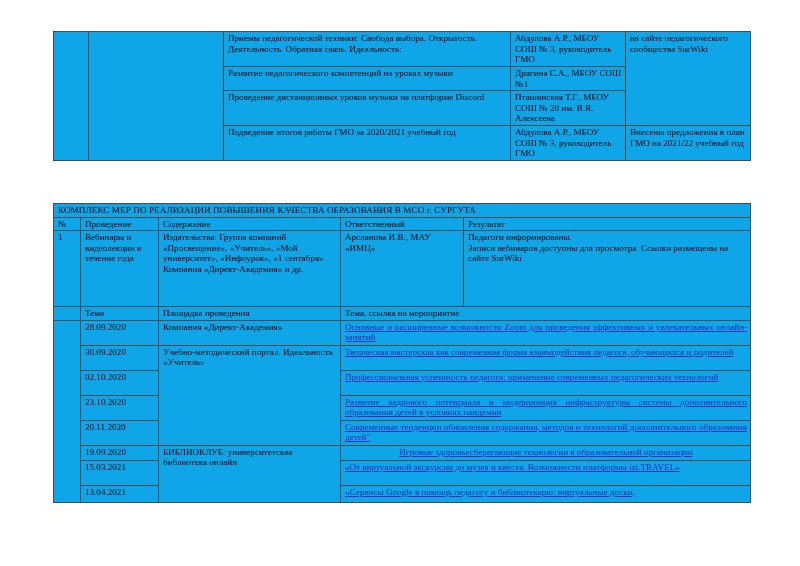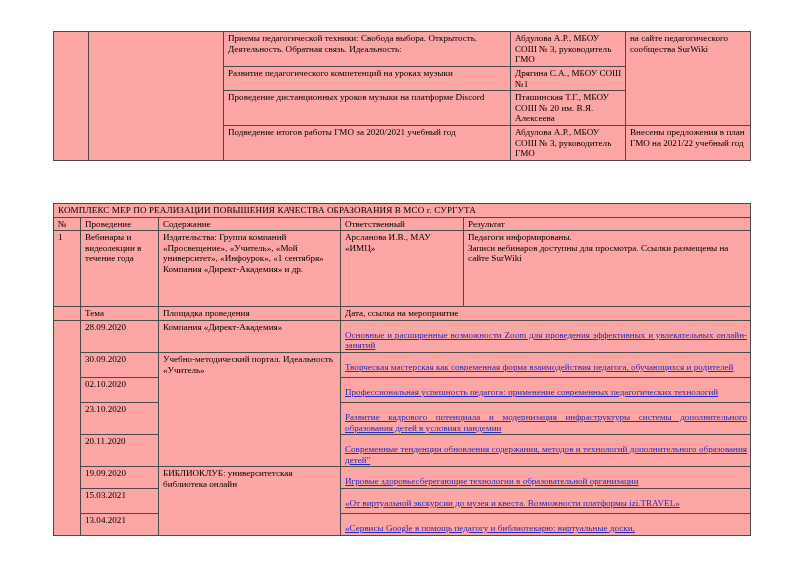--- a/index.html
+++ b/index.html
@@ -18,21 +18,21 @@
     position: relative;
     width: 800px;
     height: 566px;
     background: #ffffff;
   }
 
   table.doc {
     border-collapse: collapse;
     table-layout: fixed;
     position: absolute;
-    background: #fca5a5;
+    background: #0ea5e9;
   }
   table.doc td, table.doc th {
     border: 1px solid #4a4a4a;
     vertical-align: top;
     padding: 1px 3px 1px 4px;
     font-size: 9.1px;
     line-height: 10.6px;
     font-weight: normal;
     text-align: left;
     overflow: hidden;
@@ -82,21 +82,20 @@
     text-align: center;
     font-weight: bold;
     font-size: 9.3px;
     padding: 2px 3px;
   }
   .link {
     color: #2a2ab4;
     text-decoration: underline;
     text-align: justify;
     display: block;
-    margin-top: 8px;
   }
   .lnk-cell { padding-top: 1px; }
 </style>
 </head>
 <body>
 
 <div class="page">
 
   <table class="doc" id="table-top">
     <colgroup>
@@ -158,21 +157,21 @@
         <td>Издательства: Группа компаний «Просвещение», «Учитель», «Мой университет», «Инфоурок», «1 сентября» Компания «Директ-Академия» и др.</td>
         <td class="ctr">Арсланова И.В., МАУ «ИМЦ»</td>
         <td style="white-space:pre-line">Педагоги информированы.
 Записи вебинаров доступны для просмотра. Ссылки размещены на сайте SurWiki</td>
       </tr>
 
       <tr>
         <td style="border-right:none"></td>
         <td class="sub-hdr">Тема</td>
         <td class="sub-hdr">Площадка проведения</td>
-        <td class="sub-hdr" colspan="2">Дата, ссылка на мероприятие</td>
+        <td class="sub-hdr" colspan="2">Тема, ссылка на мероприятие</td>
       </tr>
 
       <tr>
         <td rowspan="8" style="border-right:none"></td>
         <td style="height:22px">28.09.2020</td>
         <td>Компания «Директ-Академия»</td>
         <td class="lnk-cell" colspan="2">
           <a class="link" href="#">Основные и расширенные возможности Zoom для проведения эффективных и увлекательных онлайн-занятий</a>
         </td>
       </tr>
@@ -203,21 +202,21 @@
         <td style="height:22px">20.11.2020</td>
         <td class="lnk-cell" colspan="2">
           <a class="link" href="#">Современные тенденции обновления содержания, методов и технологий дополнительного образования детей"</a>
         </td>
       </tr>
 
       <tr>
         <td style="height:12px">19.09.2020</td>
         <td rowspan="3">БИБЛИОКЛУБ: университетская библиотека онлайн</td>
         <td class="lnk-cell" colspan="2">
-          <a class="link" href="#" style="text-align:left">Игровые здоровьесберегающие технологии в образовательной организации</a>
+          <a class="link" href="#" style="text-align:center">Игровые здоровьесберегающие технологии в образовательной организации</a>
         </td>
       </tr>
 
       <tr>
         <td style="height:22px">15.03.2021</td>
         <td class="lnk-cell" colspan="2">
           <a class="link" href="#">«От виртуальной экскурсии до музея и квеста. Возможности платформы izi.TRAVEL»</a>
         </td>
       </tr>
 

